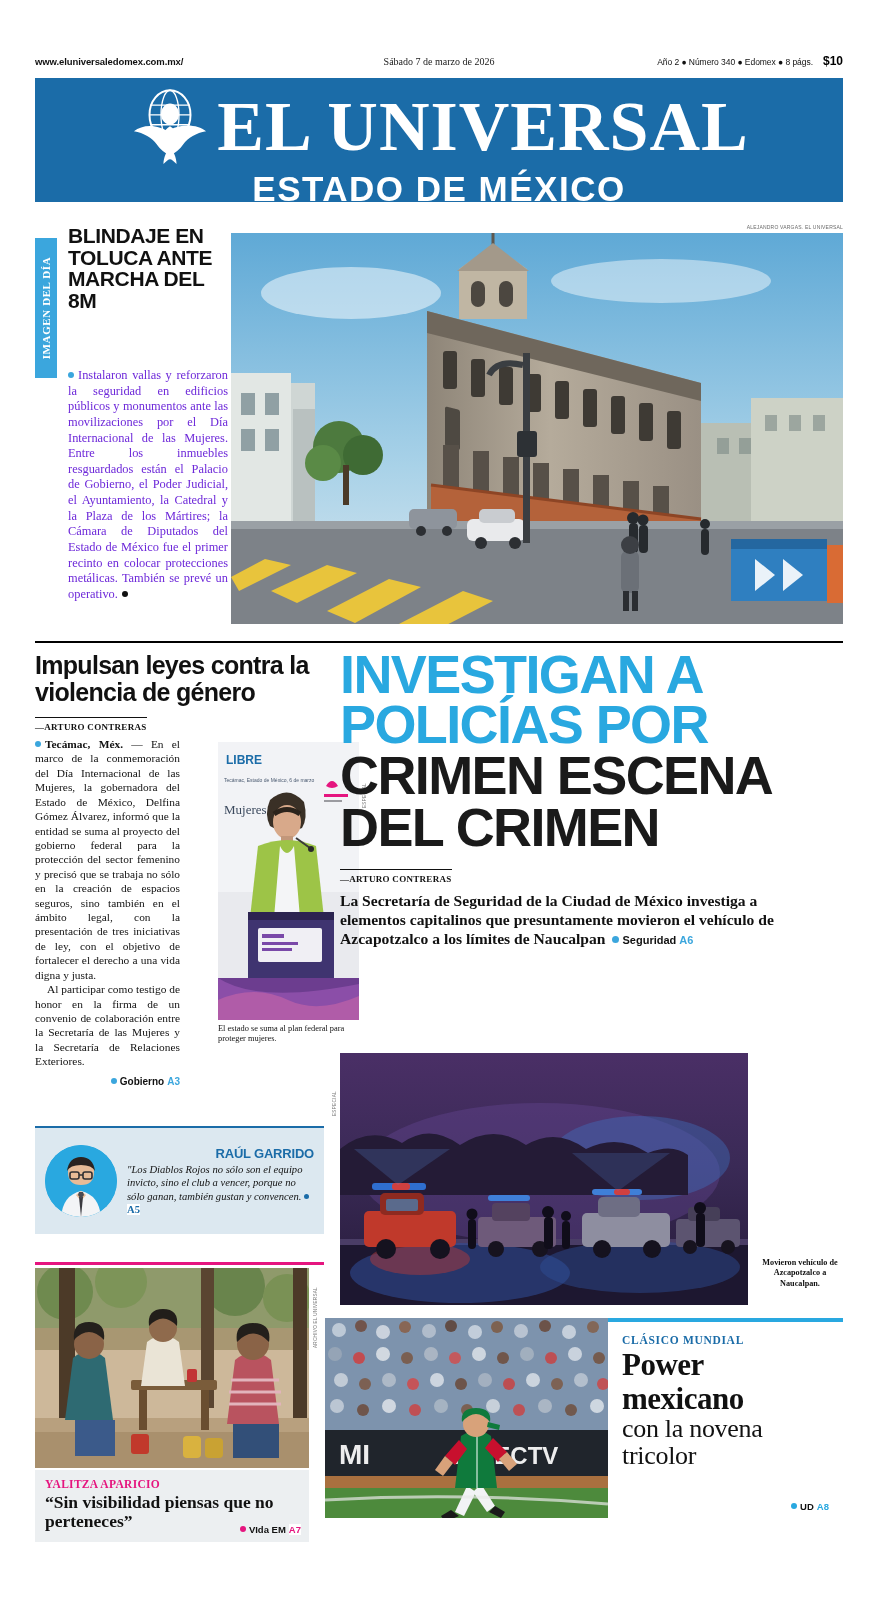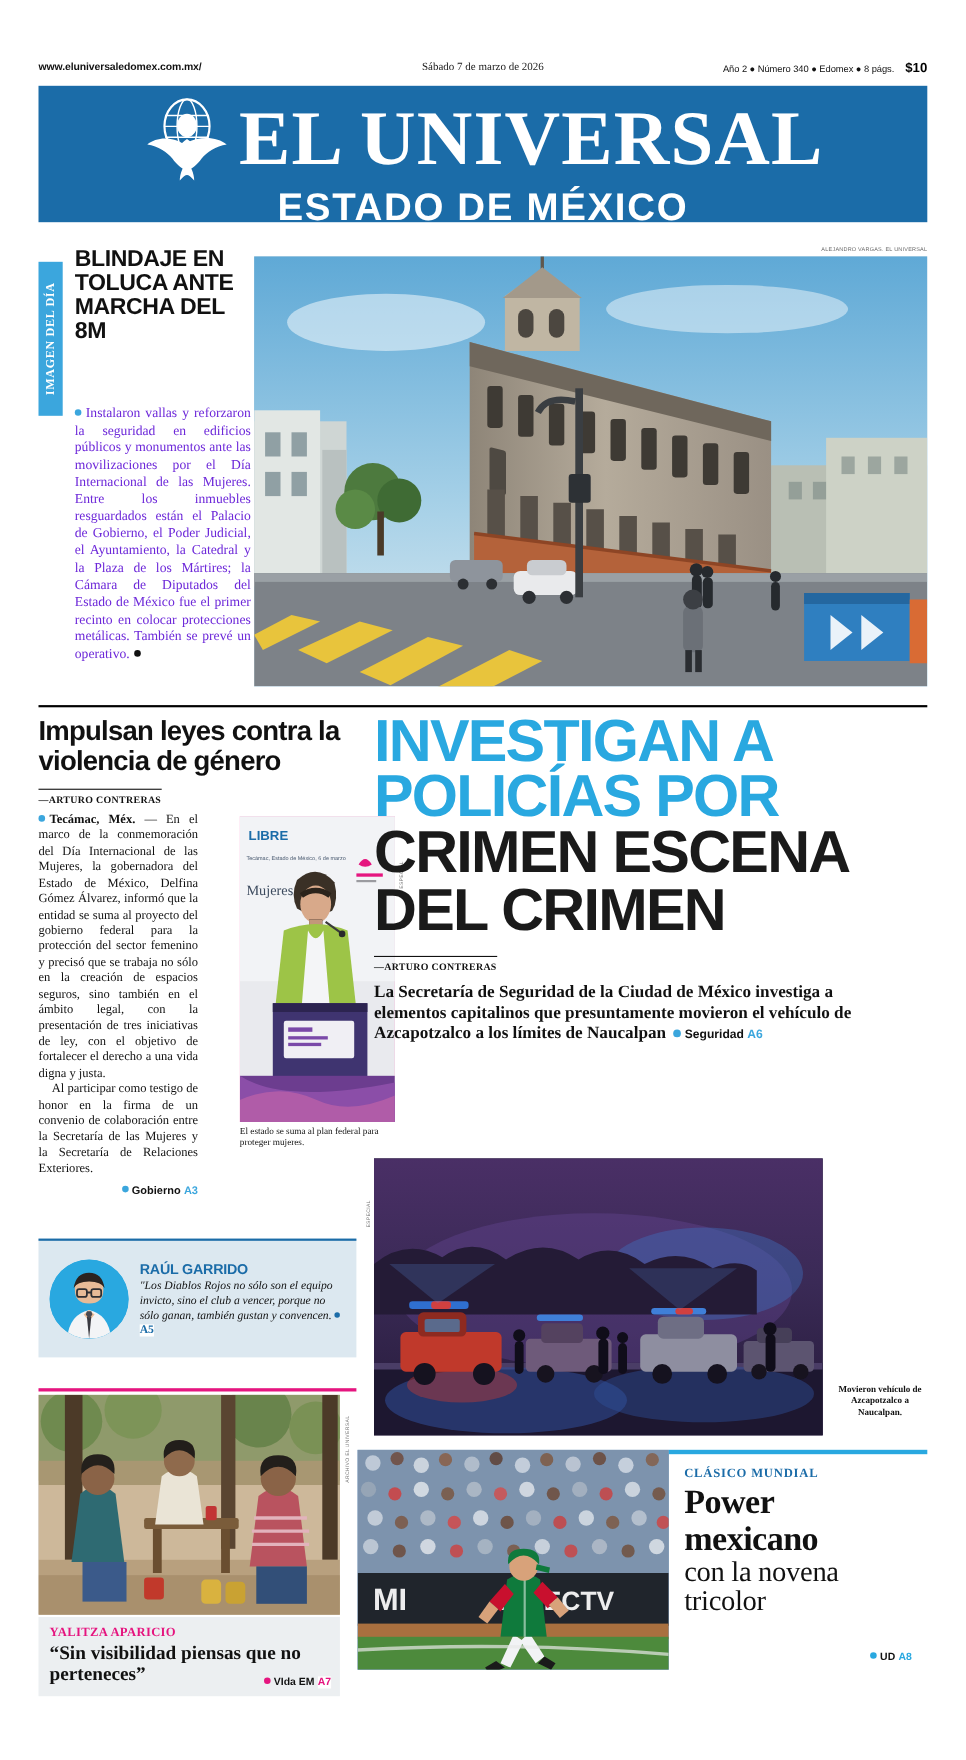--- a/index.html
+++ b/index.html
@@ -133,21 +133,21 @@
   .sec-tag .dot {
     display:inline-block; width:6px; height:6px; border-radius:50%;
     background:#3ba6dd; margin-right:3px; vertical-align:1px;
   }
   .sec-tag .name { font-weight:bold; color:#111; }
   .sec-tag .page { font-weight:bold; color:#3ba6dd; margin-left:3px; }
 
   
   .left-photo {
     position:absolute; left:183px; top:90px; width:141px; height:278px;
-    overflow:hidden; background:#f9a8d4;
+    overflow:hidden; background:#a3a3a3;
   }
   .left-photo-caption {
     position:absolute; left:183px; top:372px; width:141px;
     font-family:"Liberation Serif", serif;
     font-size:8.4px; line-height:1.22; color:#111;
   }
   .vcredit {
     position:absolute; writing-mode:vertical-rl; transform:rotate(180deg);
     font-family:"Liberation Sans", sans-serif; font-size:4.6px;
     color:#777; letter-spacing:0.3px;
@@ -159,21 +159,21 @@
     background:#dce8f0; border-top:2px solid #1b6ca8;
     display:flex; align-items:center; padding:8px 10px;
   }
   .col-avatar {
     width:72px; height:72px; border-radius:50%; background:#29a8e0;
     flex:0 0 auto; margin-right:10px; overflow:hidden; position:relative;
   }
   .col-text { flex:1; }
   .col-name {
     font-family:"Liberation Sans", sans-serif; font-weight:bold;
-    font-size:13px; color:#1b6ca8; letter-spacing:-0.2px; margin-bottom:2px;
+    font-size:13px; color:#1b6ca8; letter-spacing:-0.2px; margin-bottom:2px;text-align:right;
   }
   .col-quote {
     font-family:"Liberation Serif", serif; font-style:italic;
     font-size:10.6px; line-height:1.24; color:#111;
   }
   .col-quote .dot {
     display:inline-block; width:5px; height:5px; border-radius:50%;
     background:#1b6ca8; margin:0 3px; vertical-align:1px;
   }
   .col-quote .page { font-weight:bold; font-style:normal; color:#1b6ca8; }

